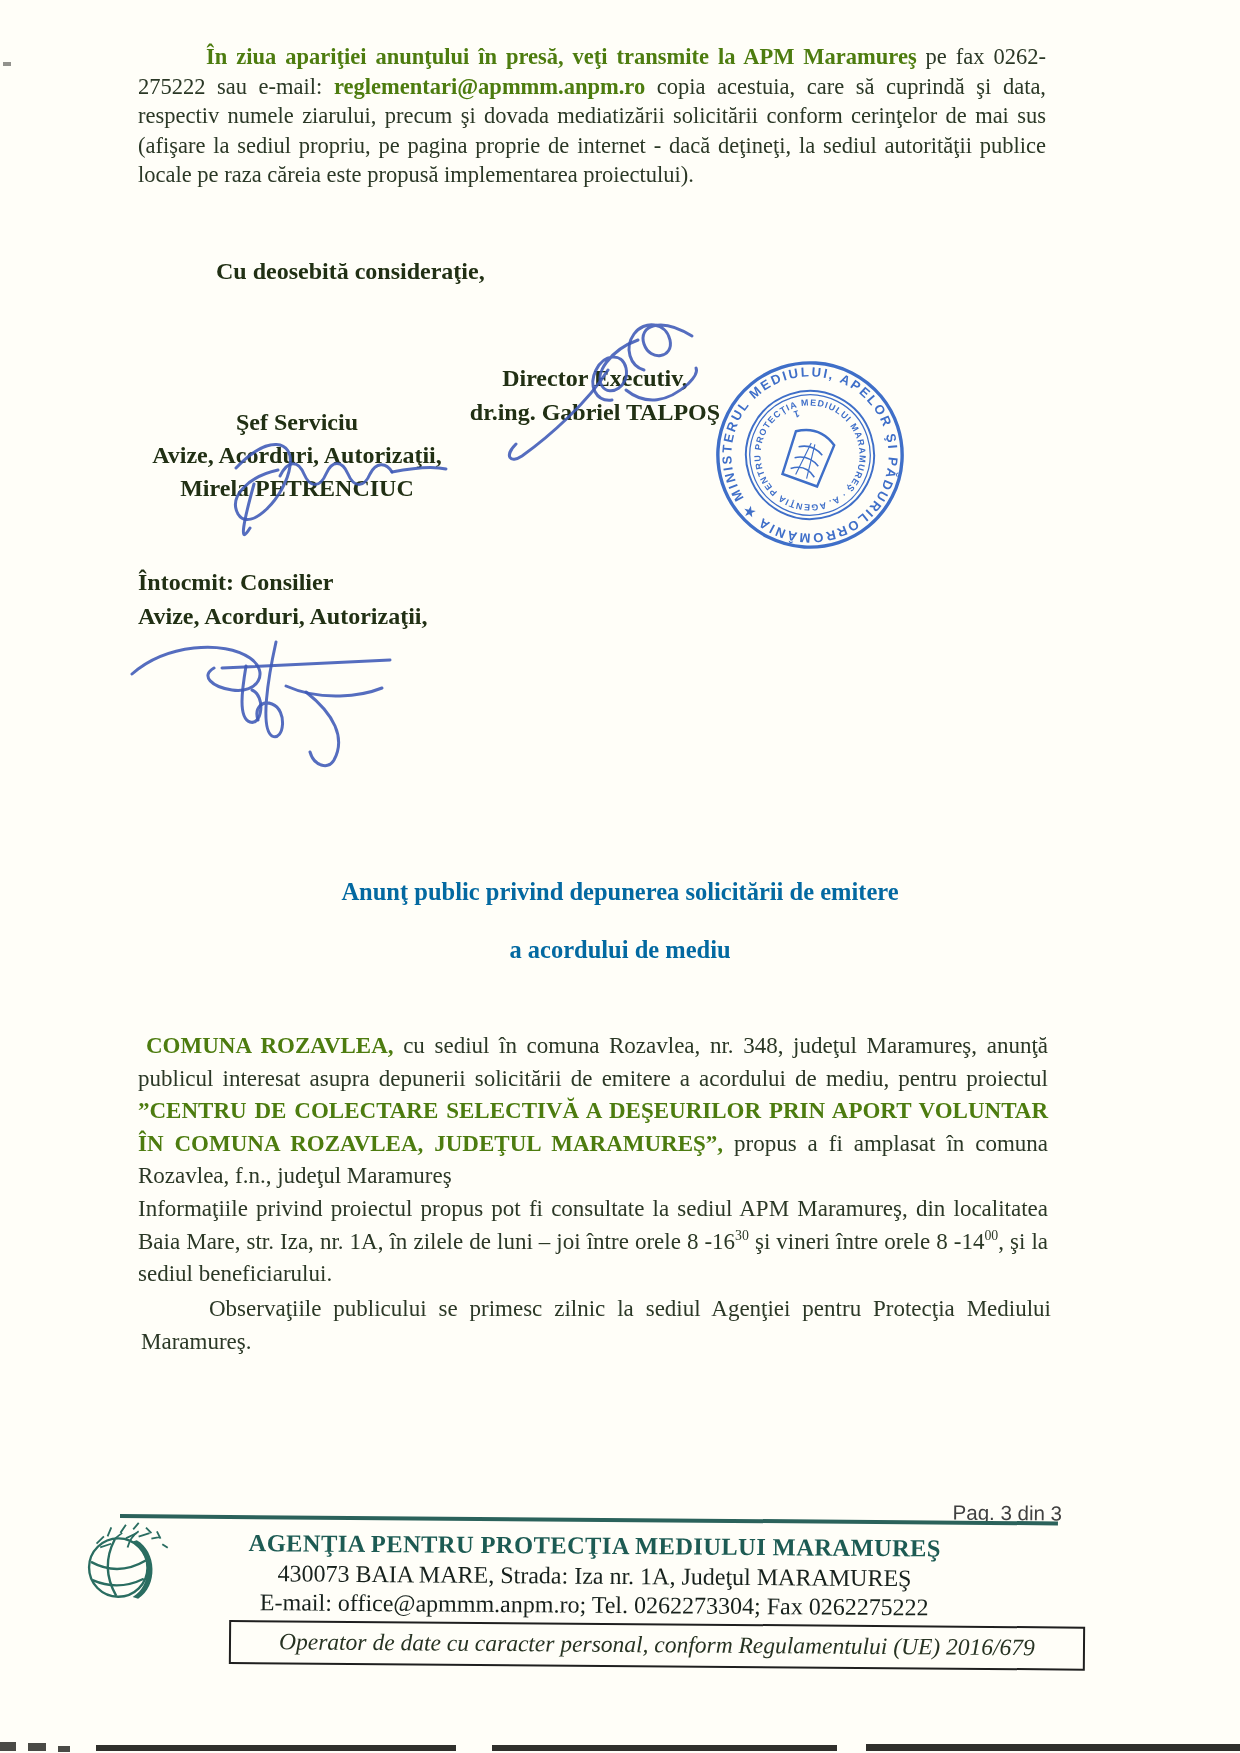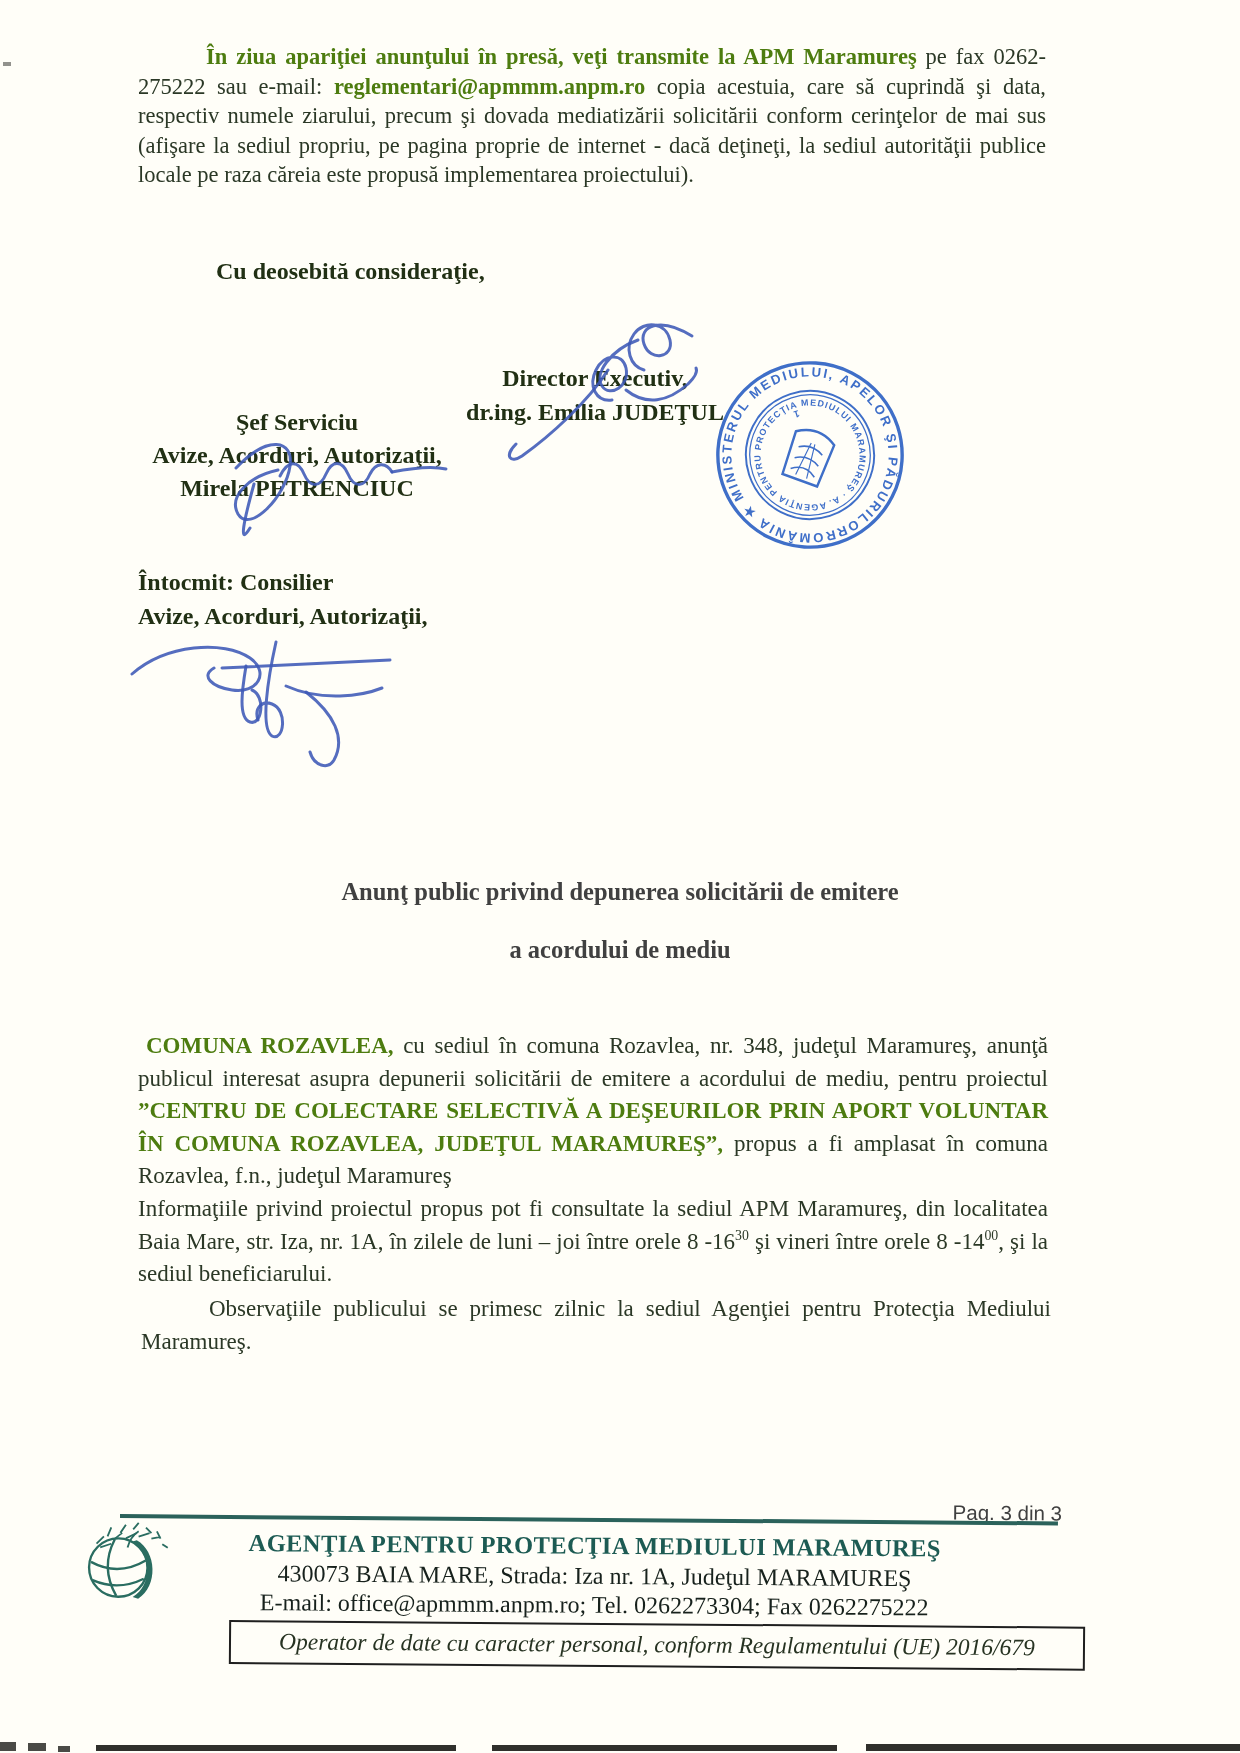--- a/index.html
+++ b/index.html
@@ -15,21 +15,21 @@
   .abs{position:absolute;}
   .b{font-weight:bold;color:#4d7c0f;}
   .para{
     font-size:22.5px;line-height:29.6px;text-align:justify;
     color:#2b3826;
   }
   .indent{text-indent:68px;}
   .sup{vertical-align:super;font-size:0.6em;line-height:0;}
   .sigblock{font-weight:bold;color:#213014;font-size:24px;}
   .center{text-align:center;}
-  .heading{font-weight:bold;color:#404040;font-size:24.5px;text-align:center;width:100%;}
+  .heading{font-weight:bold;color:#0369a1;font-size:24.5px;text-align:center;width:100%;}
   svg{display:block;}
   .sig path{fill:none;stroke:#3d59b6;stroke-width:3;stroke-linecap:round;stroke-linejoin:round;opacity:.88;}
   .stamp-wrap{transform:rotate(162deg);opacity:.92;}
   .footer-wrap{top:1480px;left:0;width:1240px;height:230px;transform:rotate(0.45deg);transform-origin:110px 35px;}
   .pag{font-family:"Liberation Sans", sans-serif;font-size:20.5px;color:#404040;}
   .rule{background:#2b625b;height:4px;}
   .agency{font-weight:bold;color:#1d5b53;font-size:24.5px;letter-spacing:.4px;}
   .addr{color:#17211c;font-size:24px;}
   .gdprbox{
     border:2.5px solid #1f1f1f;
@@ -46,21 +46,21 @@
 <div class="page">
 
   <div class="abs artifact" style="left:3px;top:62px;width:8px;height:4px;opacity:.6;"></div>
 
   <p class="abs para indent" style="left:138px;top:42px;width:908px;margin:0;"><span class="b">În ziua apariţiei anunţului în presă, veţi transmite la APM Maramureş </span><span>pe fax 0262-275222 sau e-mail: </span><span class="b">reglementari@apmmm.anpm.ro</span><span> copia acestuia, care să cuprindă şi data, respectiv numele ziarului, precum şi dovada mediatizării solicitării conform cerinţelor de mai sus (afişare la sediul propriu, pe pagina proprie de internet - dacă deţineţi, la sediul autorităţii publice locale pe raza căreia este propusă implementarea proiectului).</span></p>
 
   <div class="abs sigblock" style="left:216px;top:258px;font-size:24px;">Cu deosebită consideraţie,</div>
 
   <div class="abs sigblock center" style="left:430px;top:313px;width:330px;line-height:34px;margin-top:48px;">
     <div>Director Executiv,</div>
-    <div>dr.ing. Emilia JUDEŢUL</div>
+    <div>dr.ing. Gabriel TALPOŞ</div>
   </div>
 
   <svg class="abs sig" style="left:492px;top:308px;" width="215" height="160" viewBox="0 0 215 160">
     <path d="M200,28 C168,8 146,18 152,36 C158,54 182,50 178,32 C174,14 152,12 142,26 C132,40 138,58 152,62"></path>
     <path d="M146,32 C118,42 102,66 110,78 C118,90 138,78 134,60 C130,44 112,46 104,62 C96,78 104,94 120,92"></path>
     <path d="M116,62 C96,94 58,128 30,148 C18,156 12,148 24,136"></path>
     <path d="M134,82 C154,98 176,94 196,76 C202,70 206,64 204,60"></path>
   </svg>
 
   <div class="abs stamp-wrap" style="left:713px;top:358px;width:194px;height:194px;">

